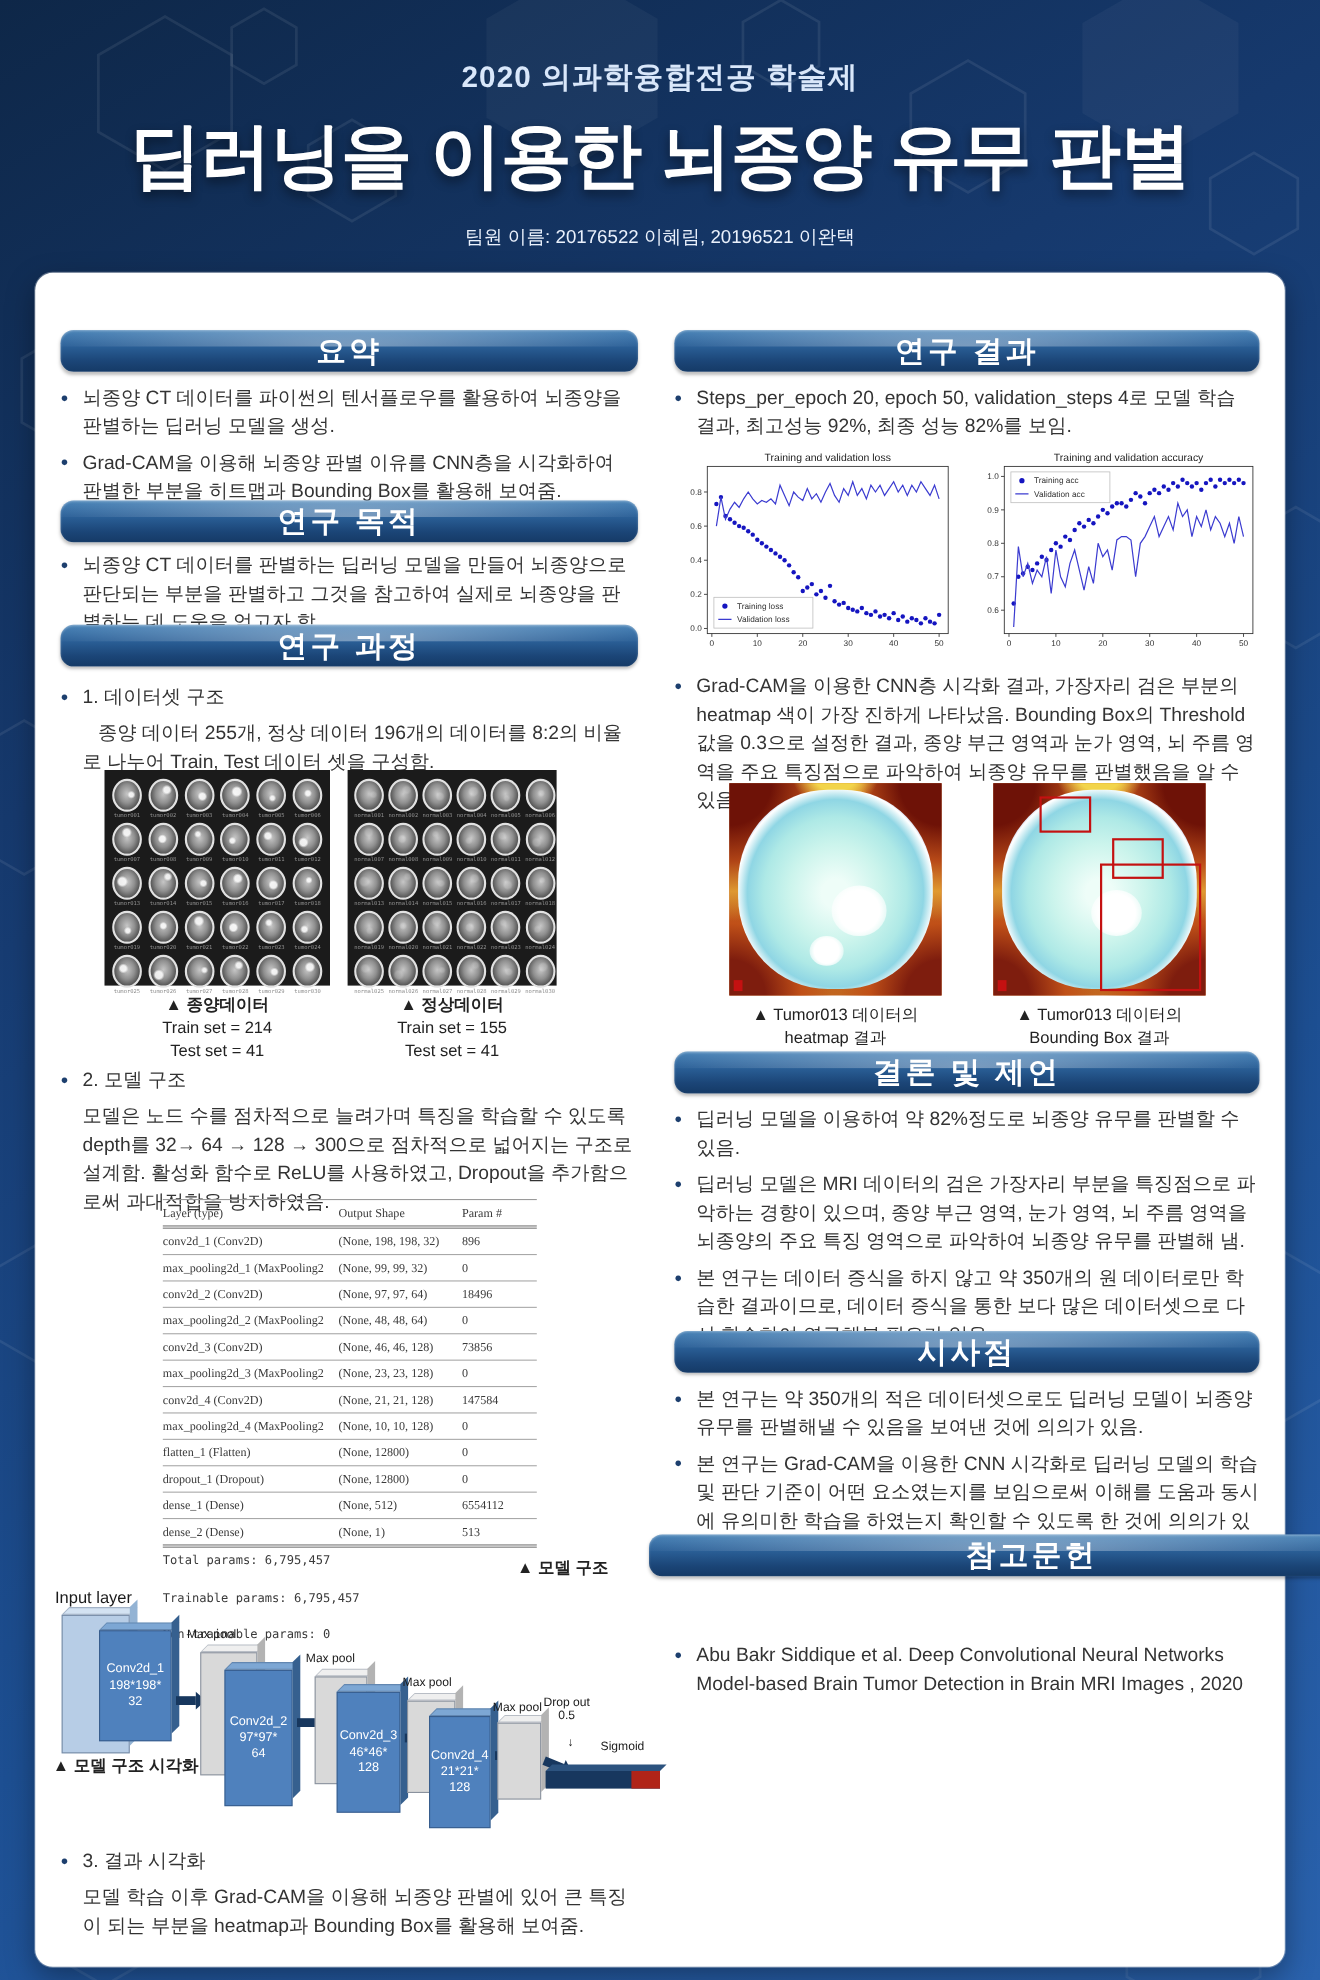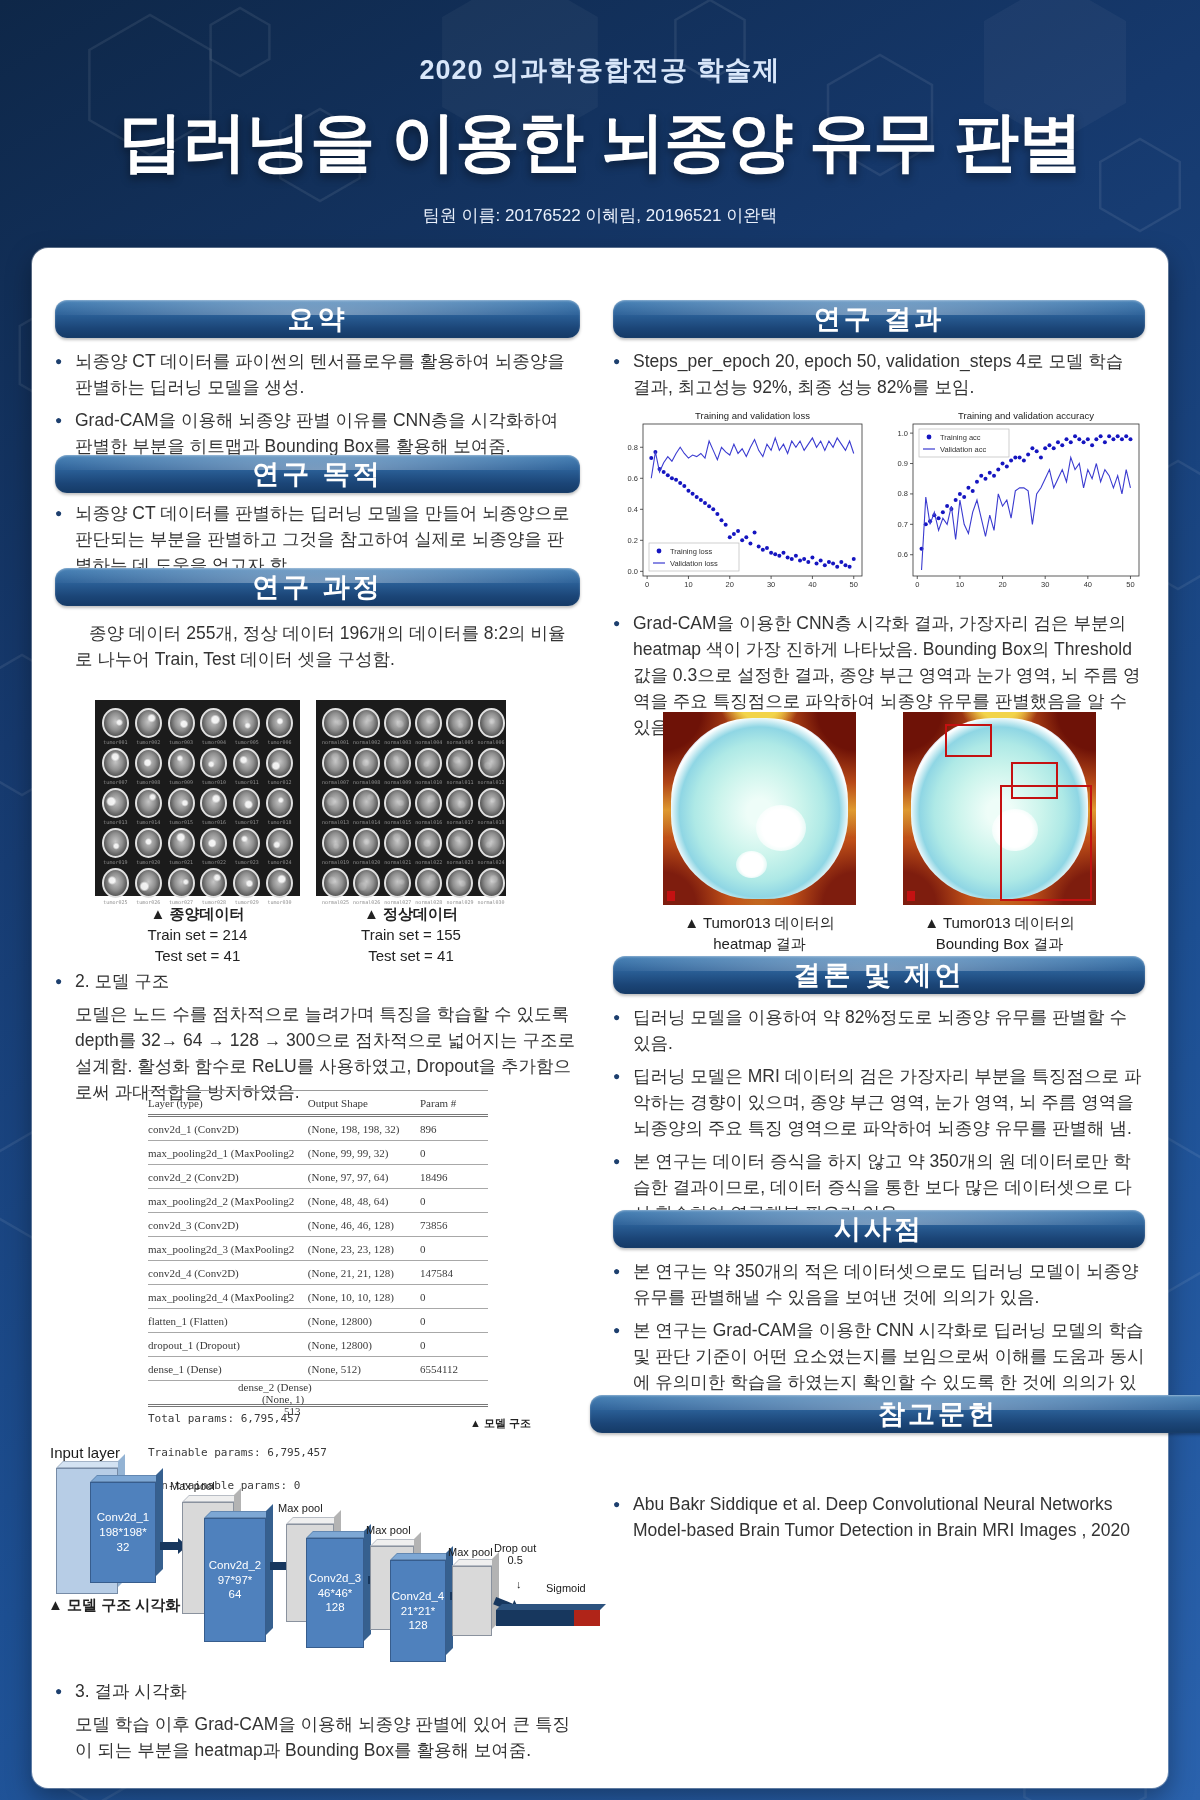--- a/index.html
+++ b/index.html
@@ -36,25 +36,25 @@
   .mri-cell{display:flex;flex-direction:column;align-items:center;}
   .brain{width:23px;height:26px;border-radius:50%;border:2px solid #e2e2e2;}
   .mri-label{font-size:5px;color:#8f8f8f;margin-top:1px;font-family:"DejaVu Sans Mono",monospace;}
   .cap{font-size:15px;line-height:21px;color:#222;text-align:center;}
   .cap .c1{font-weight:bold;}
   
   .mtable{font-family:Liberation Serif, serif;font-size:11px;color:#3a3a3a;
     border-top:1px solid #9a9a9a;}
   .trow{display:flex;border-bottom:1px solid #a8a8a8;height:23px;align-items:center;}
   .trow.thead{border-bottom:3px double #777;}
-  .trow.tlast{border-bottom:3px double #777;flex-direction:column;}
+  .trow.tlast{border-bottom:3px double #777;}
   .tc0{width:47%;} .tc1{width:33%;} .tc2{width:20%;}
   .mono-line{font-family:"DejaVu Sans Mono","Liberation Mono",monospace;font-size:11px;
     line-height:13.5px;color:#3a3a3a;margin-top:20px;}
-  .tcap{position:absolute;font-size:11px;font-weight:bold;color:#222;}
+  .tcap{position:absolute;font-size:15px;font-weight:bold;color:#222;}
   
   .chart{position:absolute;background:#fff;}
   
   .heatmap{position:absolute;width:193px;height:193px;overflow:hidden;
     background:
       radial-gradient(circle at 50% -8%,#f2d44a 0 10%,rgba(242,212,74,0) 18%),
       radial-gradient(circle at 0% 0%,#6e1207 0 14%,#b04416 26%,#de9830 36%,rgba(222,152,48,0) 46%),
       radial-gradient(circle at 100% 0%,#6e1207 0 14%,#b84a18 26%,#e09a30 36%,rgba(224,154,48,0) 46%),
       radial-gradient(circle at 0% 100%,#7e1d0e 0 12%,#c05018 24%,rgba(192,80,24,0) 34%),
       radial-gradient(circle at 100% 100%,#7e1d0e 0 12%,#c05018 24%,rgba(192,80,24,0) 34%),
@@ -130,20 +130,21 @@
     </div>
   <div class="blk" style="left:55px;top:500px;width:525px;">
       <div class="b">뇌종양 CT 데이터를 판별하는 딥러닝 모델을 만들어 뇌종양으로 판단되는 부분을 판별하고 그것을 참고하여 실제로 뇌종양을 판별하는 데 도움을 얻고자 함.</div>
     </div>
 
   <div class="bar" style="left:55px;top:568px;width:525px;">
     <span>연구 과정</span>
     </div>
 
   <div class="blk" style="left:55px;top:620px;width:525px;">
+    <div class="b">1. 데이터셋 구조</div>
     <div class="sub">
         <span class="ind">종양 데이터 255개, 정상 데이터 196개의 데이터를 8:2의 비율로 나누어 Train, Test 데이터 셋을 구성함.</span>
       </div>
   </div>
 
   <div class="mri" style="position:absolute;left:95px;top:700px;width:205px;height:196px;">
       <div class="mri-cell">
         <div class="brain" style="background: radial-gradient(circle at 67% 48%, rgba(255, 255, 255, 0.85) 0px, rgba(255, 255, 255, 0.85) 9%, rgba(255, 255, 255, 0) 18%), radial-gradient(at 50% 45%, rgb(198, 198, 198) 0%, rgb(143, 143, 143) 42%, rgb(88, 88, 88) 70%, rgb(46, 46, 46) 100%);"></div>
         <div class="mri-label">tumor001</div>
       </div>

